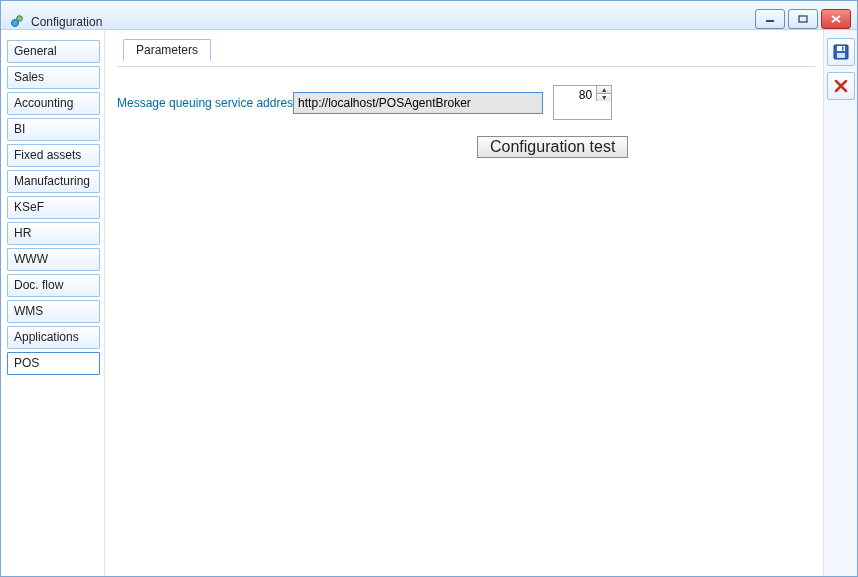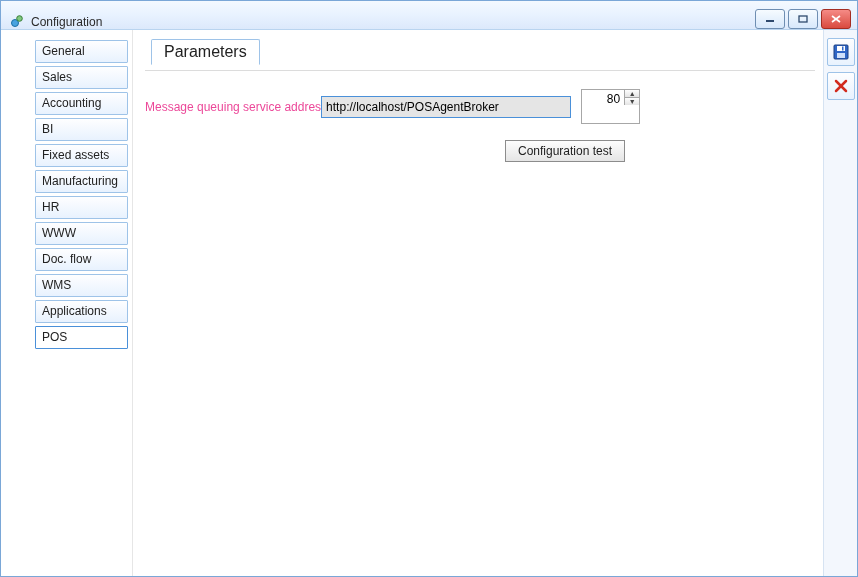--- a/index.html
+++ b/index.html
@@ -64,21 +64,20 @@
     border-color: #a52d22;
     color: #fff;
   }
   .win-btn svg { display: block; }
 
   .client-area {
     flex: 1;
     display: flex;
     flex-direction: row;
     min-height: 0;
-    margin-left: 28px;
   }
 
   .sidebar {
     width: 104px;
     padding: 10px 4px 4px 6px;
     box-sizing: border-box;
     display: flex;
     flex-direction: column;
     gap: 3px;
     border-right: 1px solid #e6e6e6;
@@ -108,39 +107,39 @@
   .tab-strip {
     display: flex;
     margin-bottom: 6px;
     padding-left: 6px;
   }
   .tab {
     border: 1px solid #9ec3e8;
     border-bottom: 1px solid #fff;
     background: #fff;
     padding: 3px 12px;
-    font-size: 16px;
+    font-size: 12px;
     color: #222;
     position: relative;
     top: 1px;
     border-radius: 2px 2px 0 0;
   }
   .tab-body {
     border-top: 1px solid #dcdcdc;
     padding-top: 18px;
   }
   .form-row {
     display: flex;
     align-items: center;
     gap: 0px;
     margin-bottom: 16px;
   }
   .form-label {
     font-size: 12px;
-    color: #ec4899;
+    color: #0369a1;
     white-space: nowrap;
   }
   .text-input {
     border: 1px solid #4a90d9;
     font-size: 12px;
     height: 22px;
     box-sizing: border-box;
     padding: 2px 4px;
     outline: none;
     background: #e5e5e5;
@@ -185,21 +184,21 @@
 
   .config-test-row {
     display: flex;
     justify-content: flex-start;
     padding-left: 360px;
   }
   .push-button {
     border: 1px solid #8c8c8c;
     background: linear-gradient(to bottom, #fdfdfd, #e5e5e5);
     padding: 3px 12px;
-    font-size: 12px;
+    font-size: 16px;
     color: #222;
     cursor: default;
     height: 22px;
     box-sizing: border-box;
     line-height: 14px;
     text-align: center;
   }
 
   .right-rail {
     width: 34px;
@@ -260,20 +259,21 @@
 
   <div class="client-area">
 
     <div class="sidebar">
       <div class="sidebar-item"><span>General</span></div>
       <div class="sidebar-item"><span>Sales</span></div>
       <div class="sidebar-item"><span>Accounting</span></div>
       <div class="sidebar-item"><span>BI</span></div>
       <div class="sidebar-item"><span>Fixed assets</span></div>
       <div class="sidebar-item"><span>Manufacturing</span></div>
+      <div class="sidebar-item"><span>KSeF</span></div>
       <div class="sidebar-item"><span>HR</span></div>
       <div class="sidebar-item"><span>WWW</span></div>
       <div class="sidebar-item"><span>Doc. flow</span></div>
       <div class="sidebar-item"><span>WMS</span></div>
       <div class="sidebar-item"><span>Applications</span></div>
       <div class="sidebar-item active"><span>POS</span></div>
     </div>
 
     <div class="main">
       <div class="tab-strip">

